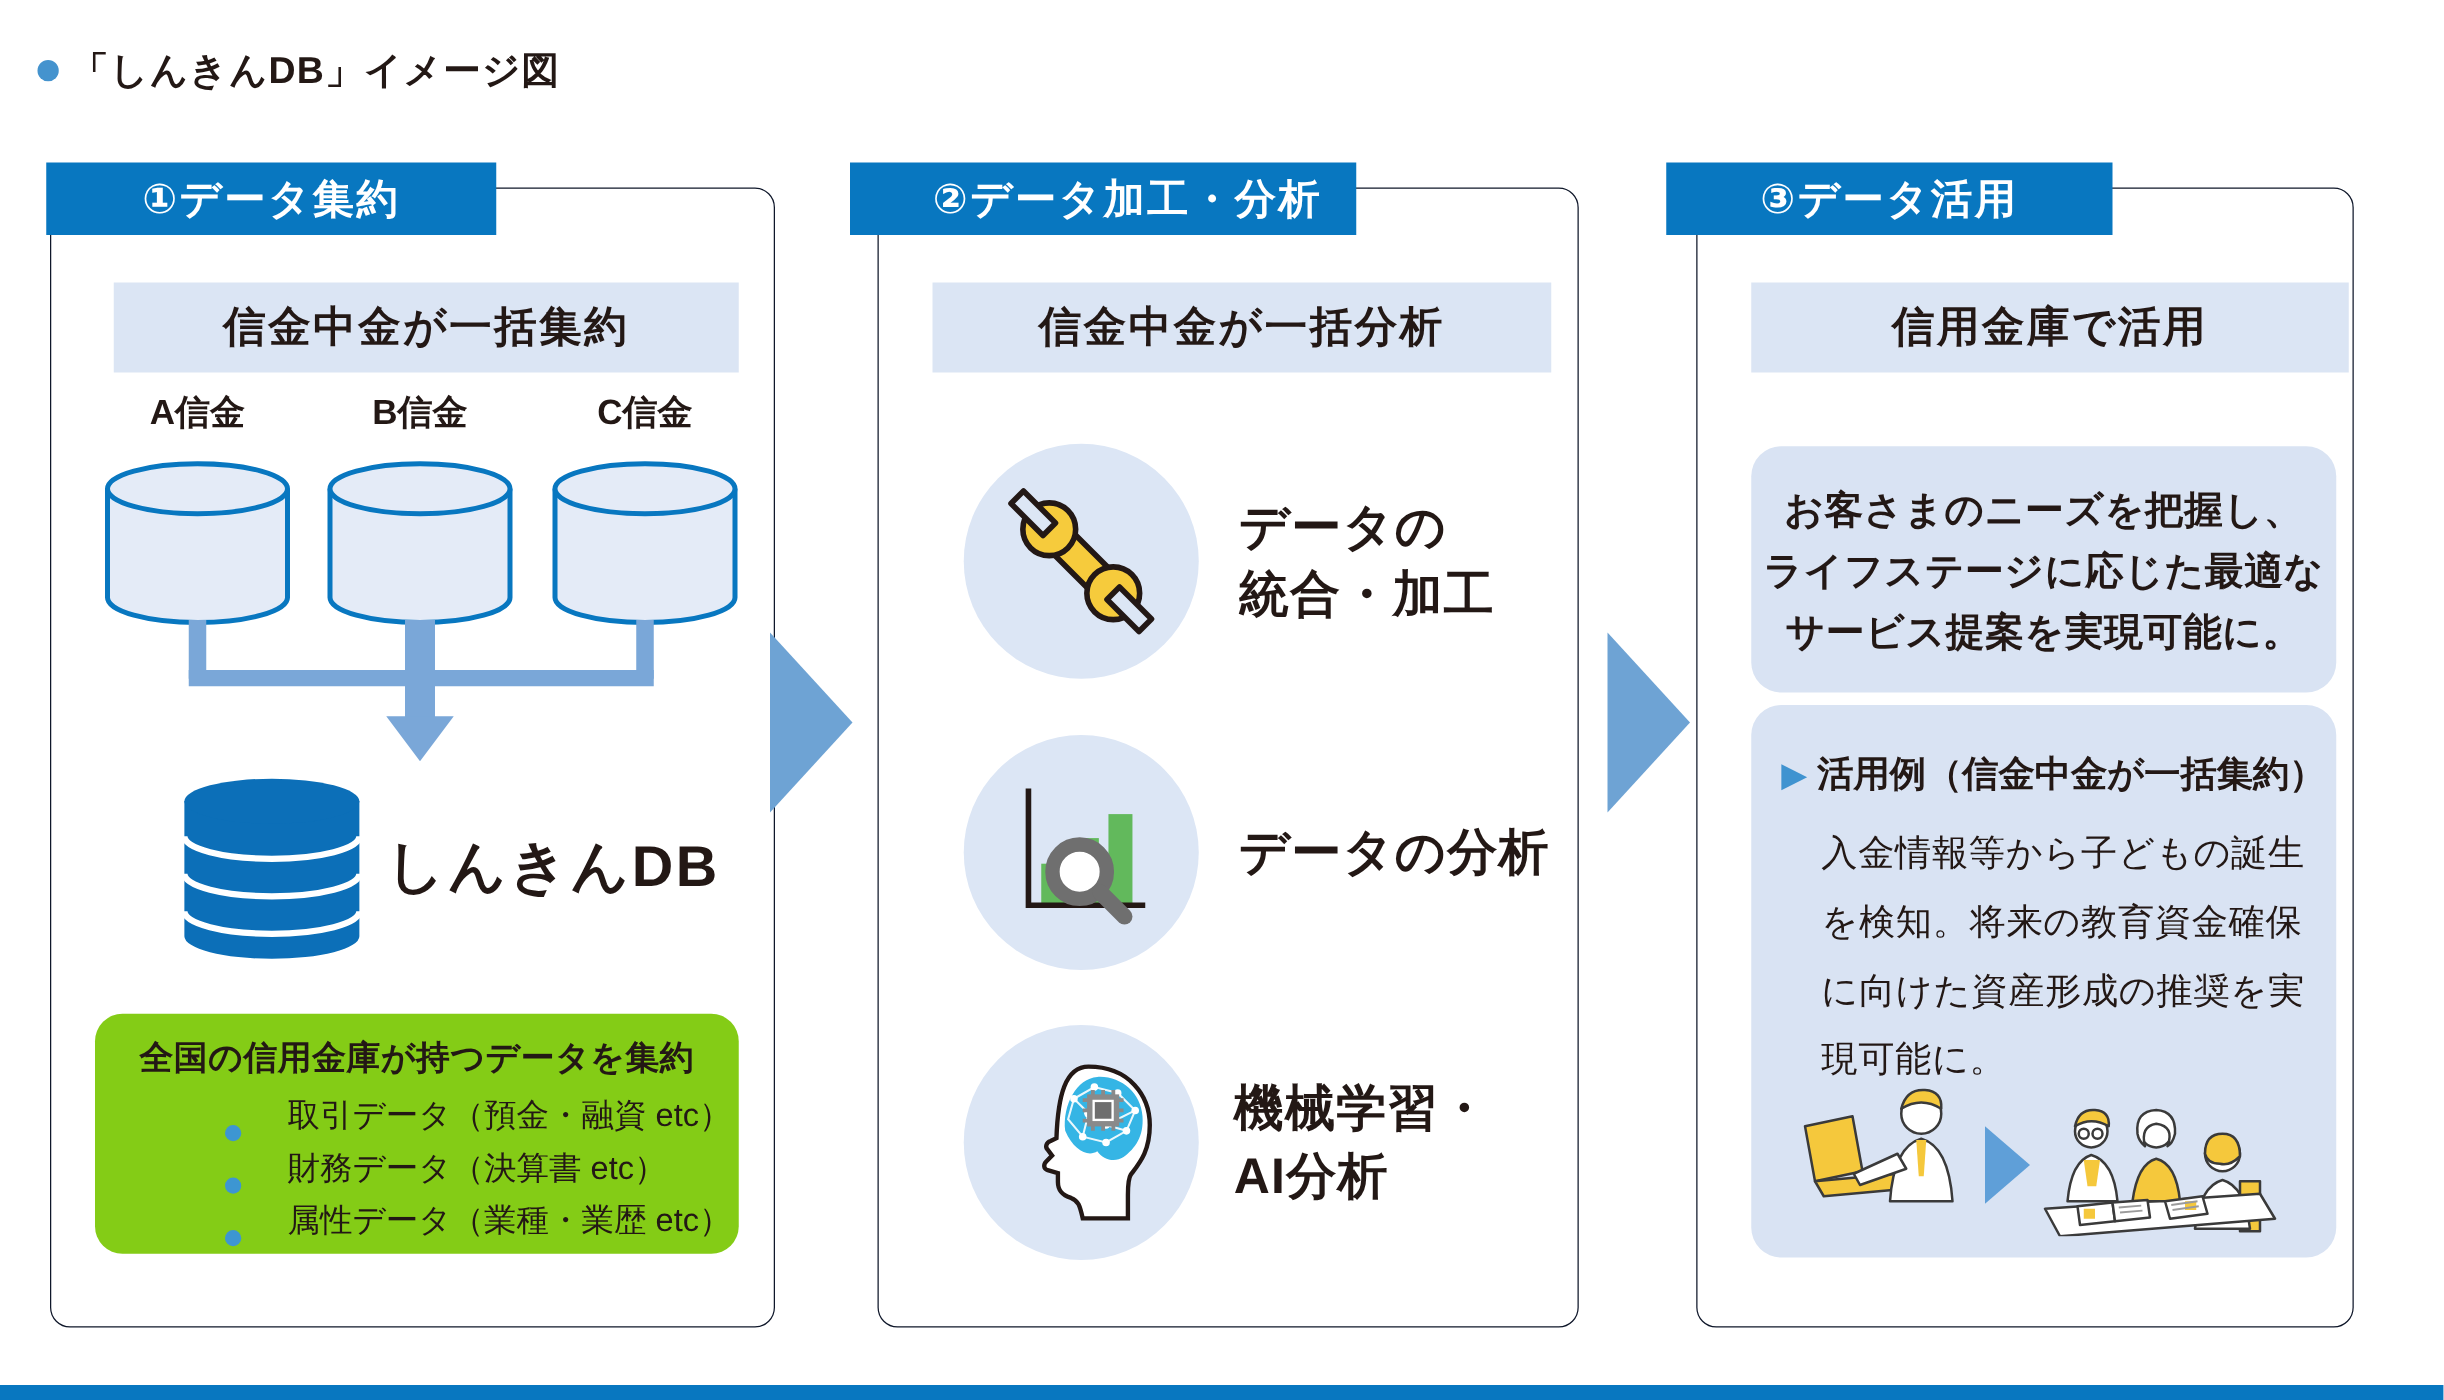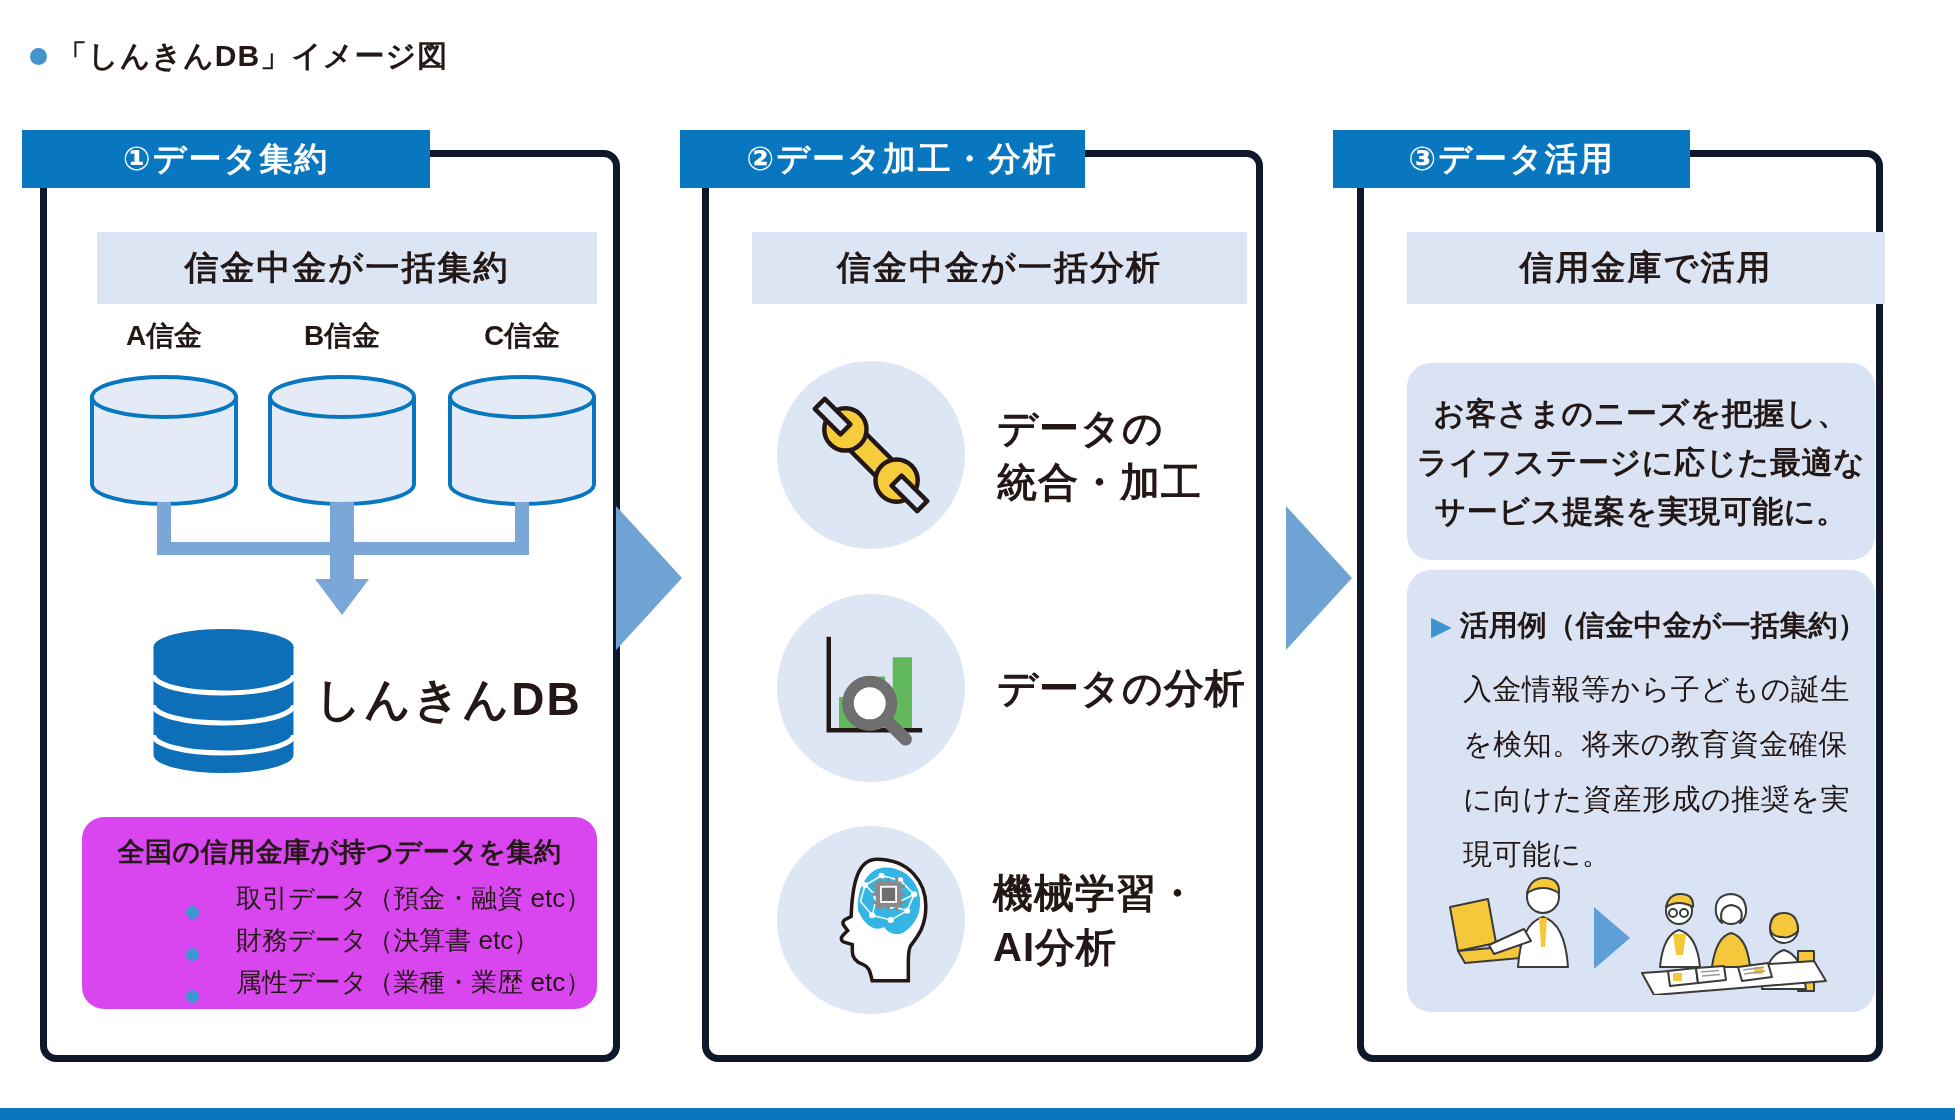--- a/index.html
+++ b/index.html
@@ -7,48 +7,48 @@
   body { font-family:"Liberation Sans","DejaVu Sans",sans-serif; color:#231815; }
   #stage { position:relative; width:1955px; height:1120px; background:#ffffff; overflow:hidden; }
 
   
   .page-title { position:absolute; left:30px; top:36px; display:flex; align-items:center; gap:10px;
                 font-size:30px; font-weight:600; letter-spacing:1px; }
   .title-dot { width:17px; height:17px; border-radius:50%; background:#4493ce; flex:0 0 auto; }
 
   
   .panel { position:absolute; top:150px; height:912px; background:#fff;
-           border:7px solid #0f172a; border-radius:16px; }
+           border:1px solid #0f172a; border-radius:16px; }
   #panel1 { left:40px;  width:580px; }
   #panel2 { left:702px; width:561px; }
   #panel3 { left:1357px;width:526px; }
 
   .tab { position:absolute; top:130px; height:58px; background:#0877c0; color:#ffffff;
          display:flex; align-items:center; justify-content:center;
          font-size:33px; font-weight:600; letter-spacing:2px; z-index:5; }
-  #tab1 { left:22px;   width:408px; }
+  #tab1 { left:37px;   width:360px; }
   #tab2 { left:680px;  width:405px;padding-left:39px; }
   #tab3 { left:1333px; width:357px; }
 
   .subheader { position:absolute; top:75px; height:72px; background:#dbe5f4;
                display:flex; align-items:center; justify-content:center;
                font-size:34px; font-weight:700; letter-spacing:2px; }
   #panel1 .subheader { left:50px; width:500px; }
   #panel2 .subheader { left:43px; width:495px; }
   #panel3 .subheader { left:43px; width:478px; }
 
   
   .src-label { position:absolute; top:160px; width:120px; text-align:center;
                font-size:28px; font-weight:600; }
   .diagram-svg { position:absolute; left:0; top:200px; }
   .db-svg { position:absolute; left:103px; top:470px; }
   .db-label { position:absolute; left:268px; top:512px; font-size:46px; font-weight:700; letter-spacing:2px; }
 
   .info-box { position:absolute; left:35px; top:660px; width:515px; height:192px;
-              background:#d946ef; border-radius:22px; padding-top:17px; }
+              background:#84cc16; border-radius:22px; padding-top:17px; }
   .info-heading { text-align:center; font-size:27px; font-weight:700; letter-spacing:0.5px; }
   .info-items { margin-top:7px; padding-left:104px; }
   .info-item { font-size:26px; font-weight:500; line-height:42px; display:flex; align-items:flex-end;gap:28px; }
   .dot { width:13px; height:13px; border-radius:50%; background:#3d96d2; margin-right:9px; flex:0 0 auto; }
 
   
   .step-row { position:absolute; left:68px; display:flex; align-items:center; gap:32px; }
   #step1 { top:204px; } #step2 { top:437px; } #step3 { top:669px;gap:28px; }
   .icon-circle { width:188px; height:188px; border-radius:50%; background:#dce6f5;
                  display:flex; align-items:center; justify-content:center; flex:0 0 auto; }

